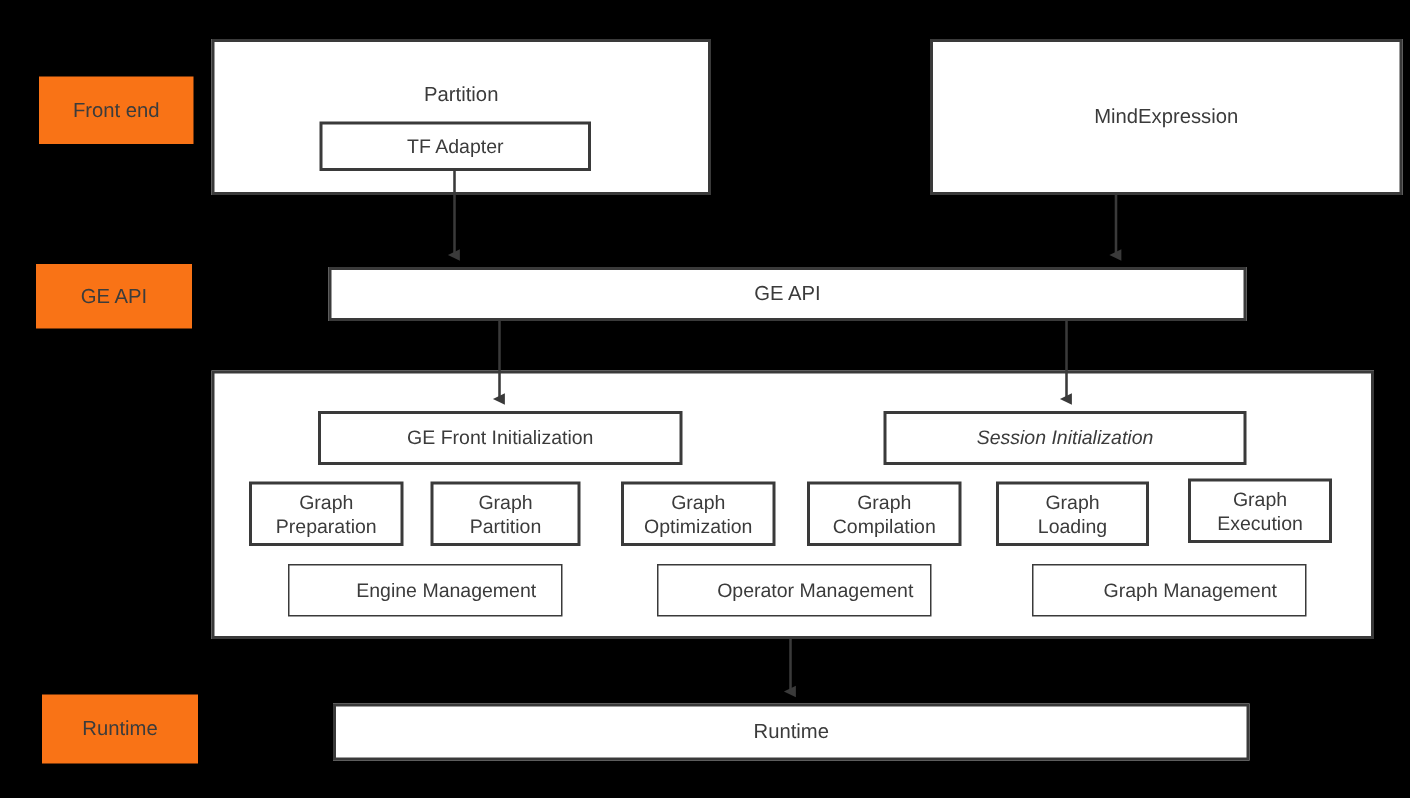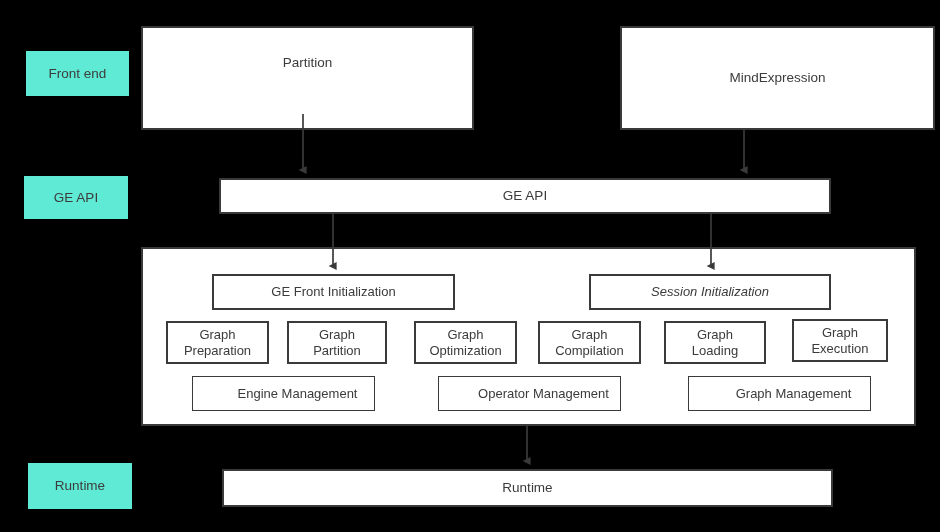--- a/index.html
+++ b/index.html
@@ -11,21 +11,21 @@
   #canvas {
     position: relative;
     width: 940px;
     height: 532px;
     background: #000000;
     font-family: "Liberation Sans", sans-serif;
     overflow: hidden;
   }
   .box {
     position: absolute;
-    background: #5eead4;
+    background: #f97316;
     color: #3b3b3b;
     box-sizing: border-box;
     display: flex;
     align-items: center;
     justify-content: center;
     text-align: center;
     line-height: 1.18;
     white-space: pre-line;
   }
   
@@ -91,20 +91,23 @@
 
 
   <div class="box stage-label" style="left:28px; top:463px; width:104px; height:46px;">
     <span>Runtime</span>
   </div>
 
   <div class="box frame tf" style="left:141px; top:26px; width:333px; height:104px;">
     <span>Partition</span>
   </div>
 
+  <div class="box unit" style="left:213px; top:81px; width:181px; height:33px;">
+    <span>TF Adapter</span>
+  </div>
 
   <div class="box frame me" style="left:587px; top:26px; width:315px; height:104px;">
     <span>MindExpression</span>
   </div>
 
   <div class="box unit wide" style="left:219px; top:178px; width:612px; height:36px;">
     <span>GE API</span>
   </div>
 
   <div class="box frame core" style="left:141px; top:247px; width:775px; height:179px;"></div>

